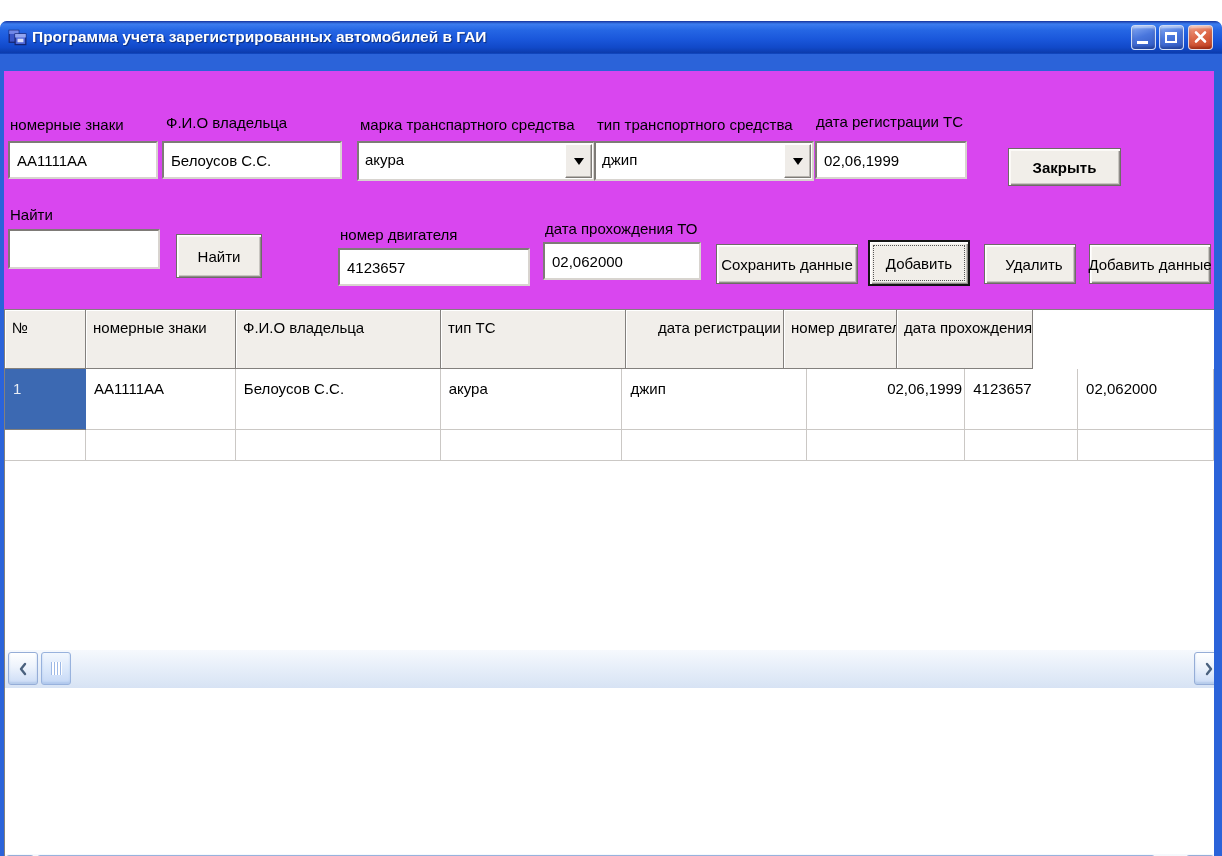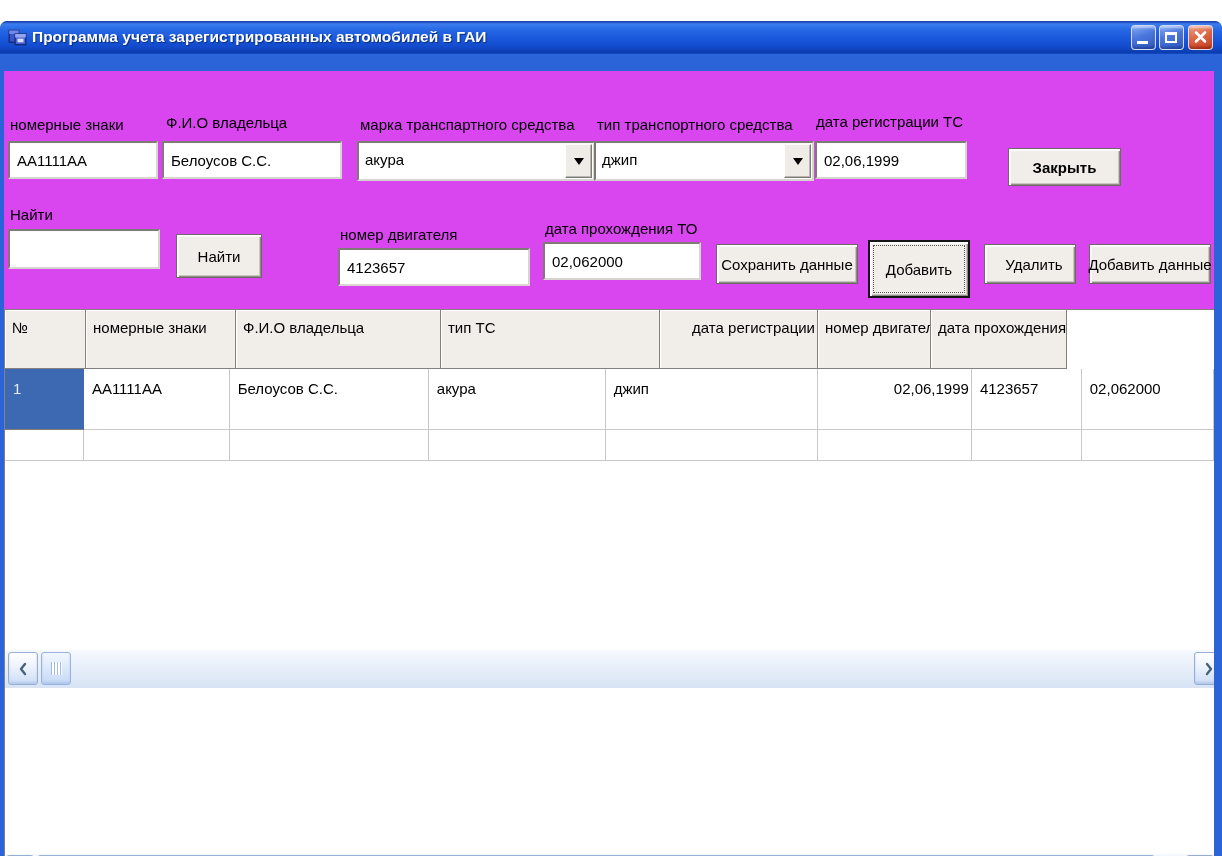--- a/index.html
+++ b/index.html
@@ -83,21 +83,21 @@
     padding: 9px 2px 0 7px; height: 59px; overflow: hidden; white-space: nowrap;
   }
   .bcell {
     background: #fff; border-right: 1px solid #CBC8C5; border-bottom: 1px solid #CBC8C5;
     font-size: 15px; color: #000; padding: 11px 2px 0 8px; overflow: hidden; white-space: nowrap;
   }
   .r1 .bcell { height: 61px; }
   .r2 .bcell { height: 31px; }
   .sel { background: #3C69B2; color: #E9EDF5; border-right-color: #3C69B2; border-bottom-color: #83807D; }
   .c0 { width: 81px; }  .c1 { width: 150px; } .c2 { width: 205px; } .c3 { width: 182px; }
-  .c4 { width: 219px; } .c5 { width: 158px; text-align: right; } .c6 { width: 113px; } .c7 { width: 136px; }
+  .c4 { width: 185px; } .c5 { width: 158px; text-align: right; } .c6 { width: 113px; } .c7 { width: 136px; }
 
   
   .hscroll {
     position: absolute; overflow: hidden;
     background: linear-gradient(180deg,#F6F9FD 0%,#E9F0FA 40%,#D7E3F4 100%);
     border-left: 1px solid #83807D;
   }
   .sb-btn {
     position: absolute; border: 1px solid #95ADD7; border-radius: 3px;
     background: linear-gradient(180deg,#FFFFFF 0%,#EDF3FC 45%,#CCDCF6 100%);
@@ -176,21 +176,21 @@
     <input class="tbox" style="left: 4px; top: 158px; width: 152px; height: 40px;" value="">
     <div class="xbtn" style="left:172px; top:163px; width:86px; height:44px;">Найти</div>
 
     <div class="lbl" style="left:336px; top:155px;">номер двигателя</div>
     <input class="tbox" style="left: 334px; top: 177px; width: 192px; height: 38px;" value="4123657">
 
     <div class="lbl" style="left:541px; top:149px;">дата прохождения ТО</div>
     <input class="tbox" style="left: 539px; top: 171px; width: 158px; height: 38px;" value="02,062000">
 
     <div class="xbtn" style="left:712px; top:173px; width:142px; height:40px;">Сохранить данные</div>
-    <div class="xbtn xbtn-focus" style="left:864px; top:169px; width:102px; height:58px;">Добавить</div>
+    <div class="xbtn xbtn-focus" style="left:864px; top:169px; width:102px; height:46px;">Добавить</div>
     <div class="xbtn" style="left:980px; top:173px; width:92px; height:40px;padding-left:8px;">Удалить</div>
     <div class="xbtn" style="left:1085px; top:173px; width:122px; height:40px;">Добавить данные</div>
 
     <div class="grid">
       <div class="g-row">
         <div class="hcell c0">№</div>
         <div class="hcell c1">номерные знаки</div>
         <div class="hcell c2">Ф.И.О владельца</div>
         <div class="hcell c4">тип ТС</div>
         <div class="hcell c5">дата регистрации</div>

